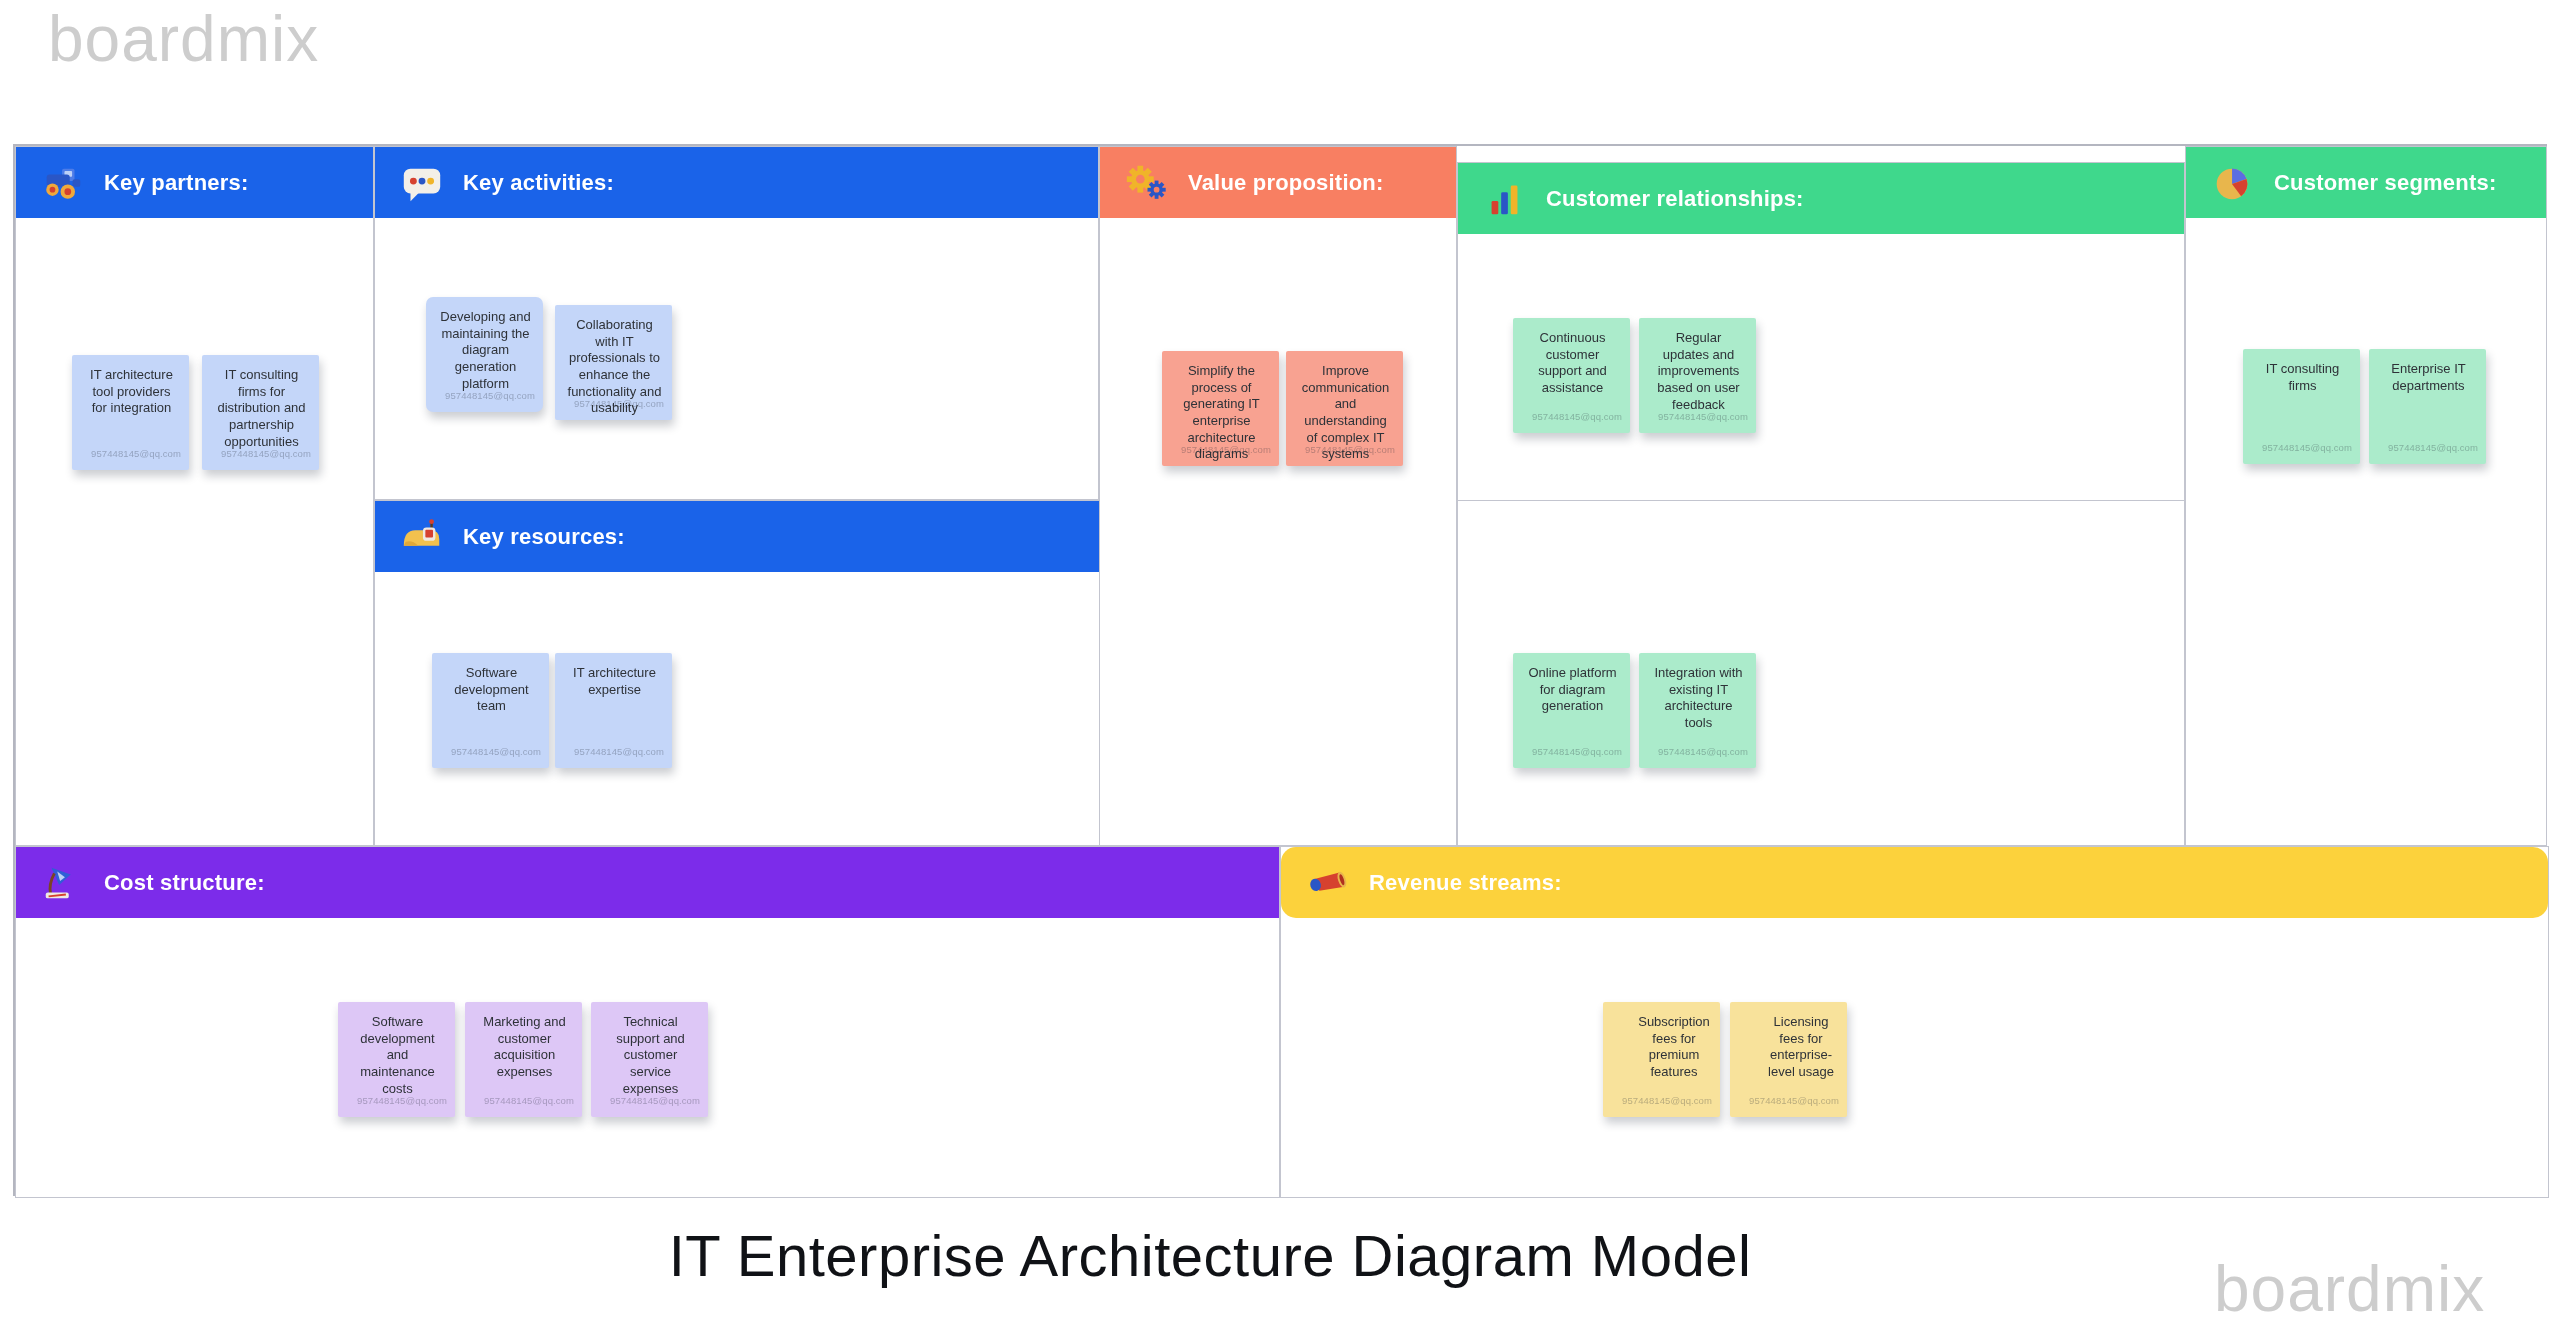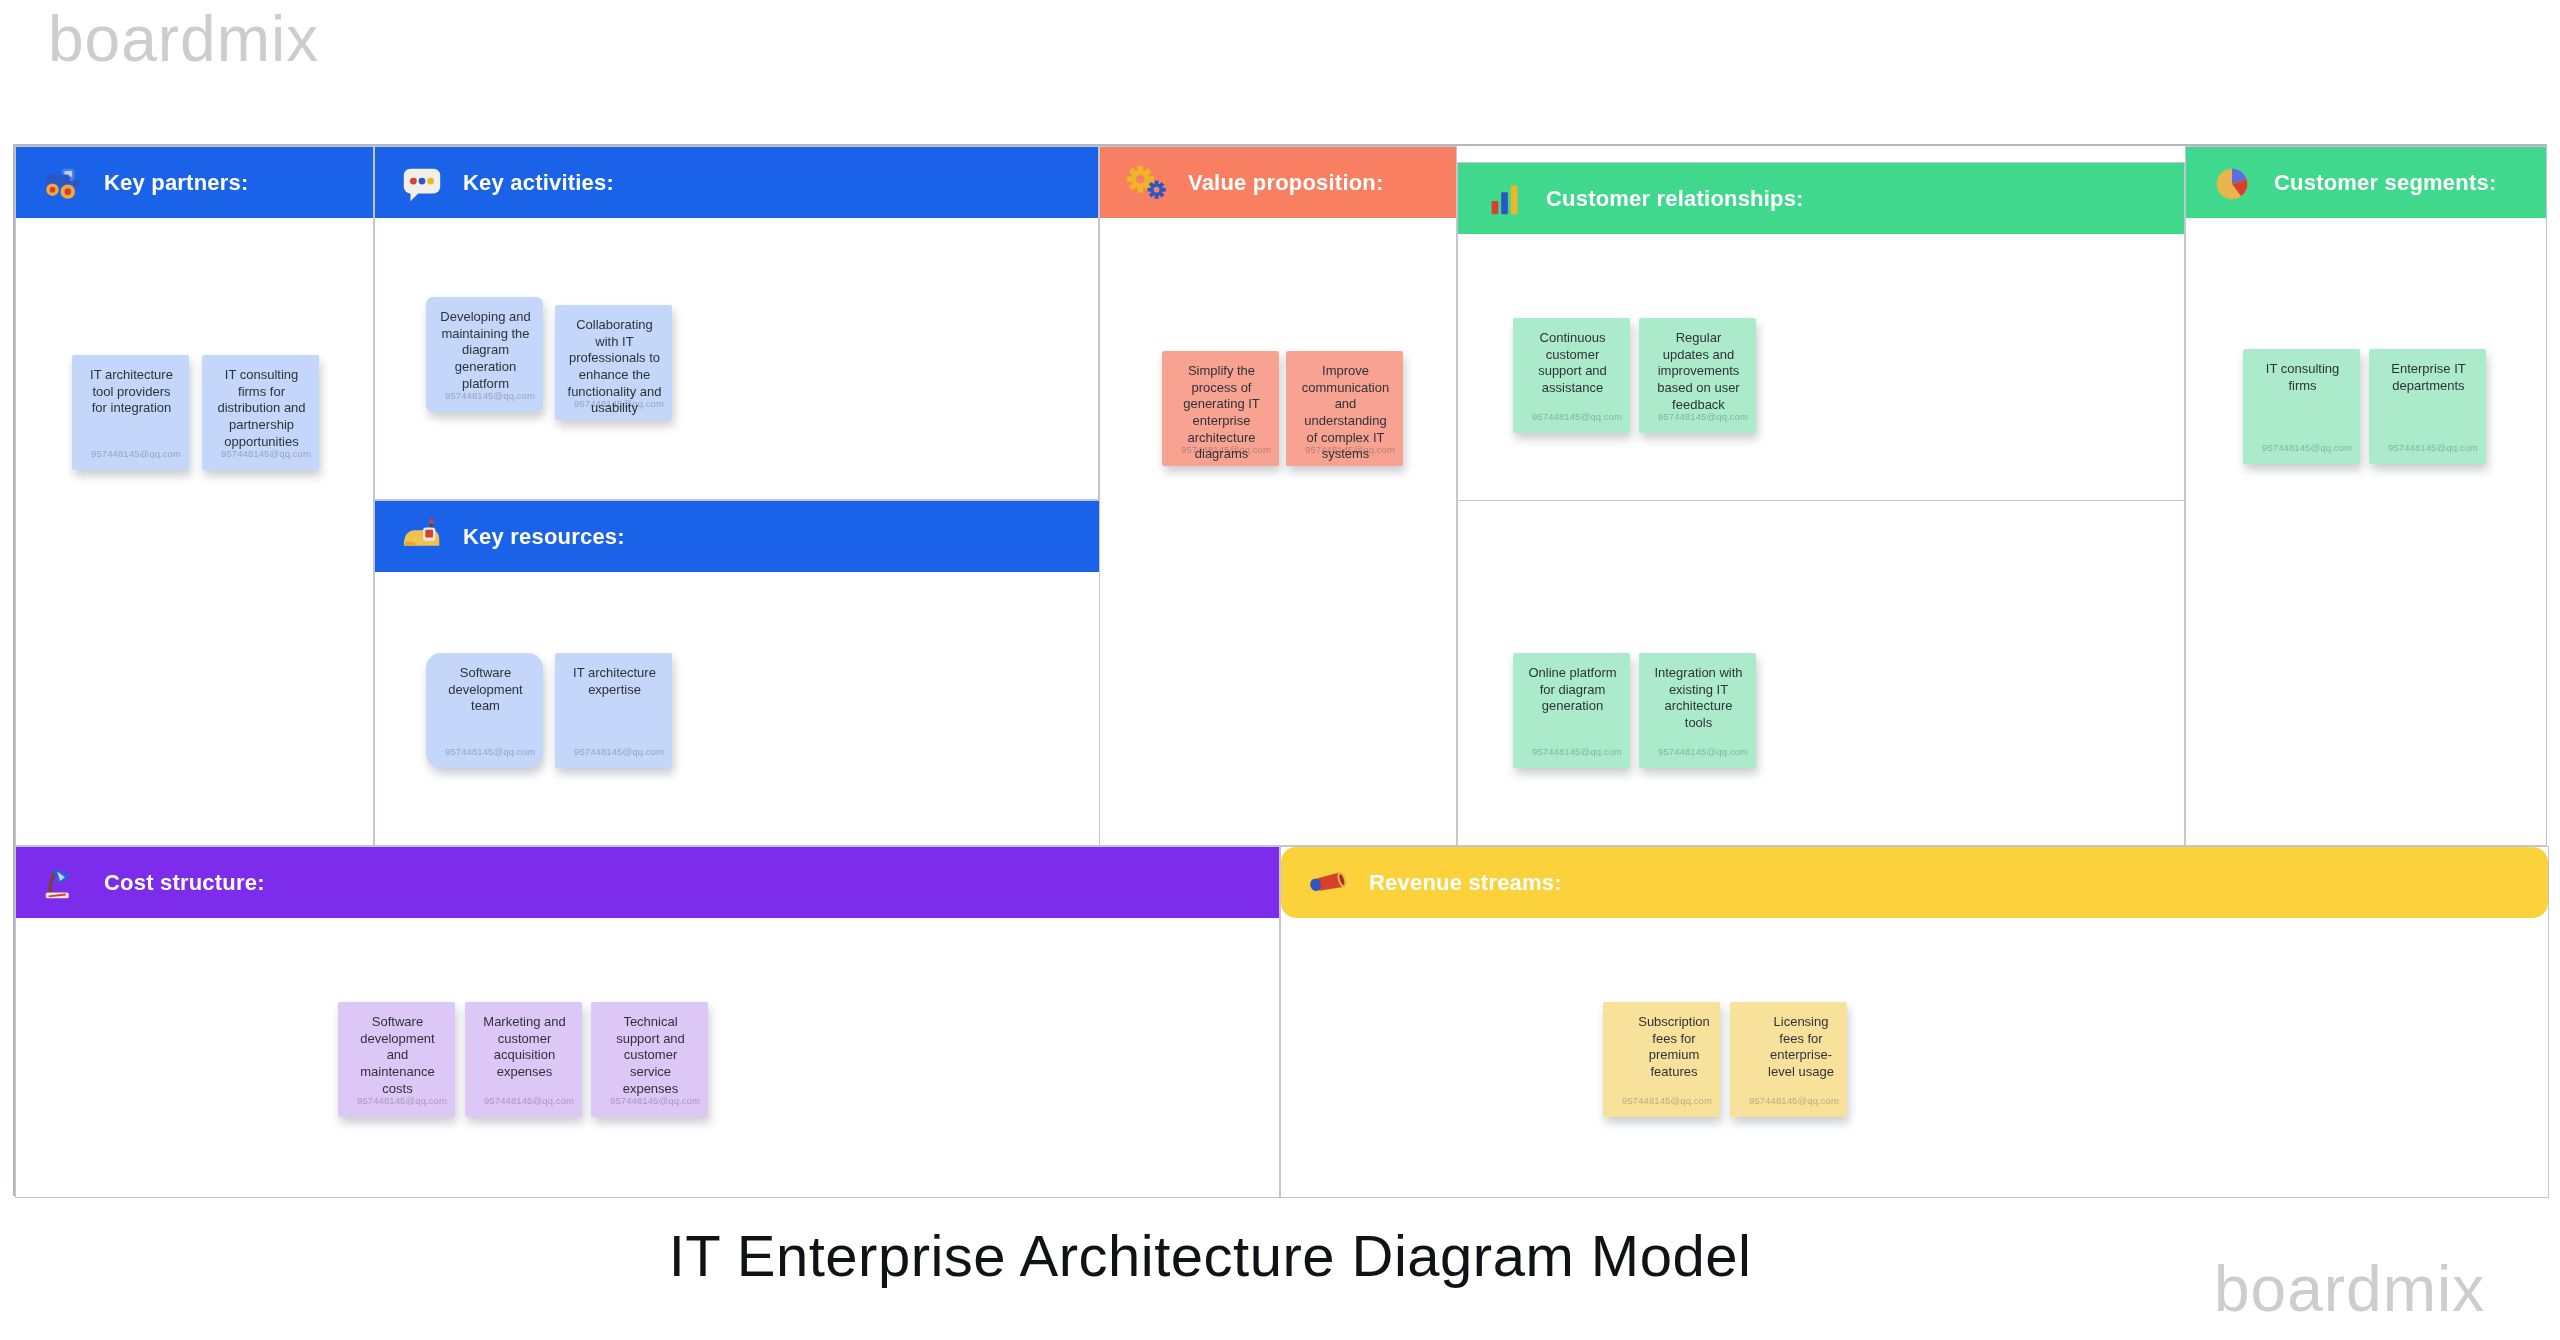--- a/index.html
+++ b/index.html
@@ -116,21 +116,21 @@
           <line x1="34" y1="8" x2="34" y2="30" stroke="#5a3a1e" stroke-width="2.5"></line>
           <circle cx="34" cy="8" r="2.5" fill="#d6412f"></circle>
           <path d="M5 33 Q5 17 17 17 L33 17 Q42 17 42 26 L42 33 Z" fill="#f2c14e"></path>
           <rect x="25" y="14" width="13" height="14" rx="3.5" fill="#efe9e2"></rect>
           <rect x="27.5" y="16.5" width="8" height="8" rx="1" fill="#d6412f"></rect>
           <path d="M5 33 L20 33 Q14 27 7 29 Z" fill="#e0a83a"></path>
         </svg>
       </span>
       <span class="hdr-label">Key resources:</span>
     </div>
-    <div class="note note-blue" style="left:51px;top:152px;border-radius:15px;">
+    <div class="note note-blue" style="left:57px;top:152px;">
       <span>Software development team</span>
       <span class="note-mark">957448145@qq.com</span>
     </div>
     <div class="note note-blue" style="left:180px;top:152px;">
       <span>IT architecture expertise</span>
       <span class="note-mark">957448145@qq.com</span>
     </div>
   </div>
 
   <div class="cell" style="left:1084px;top:0px;width:358px;height:700px;">

